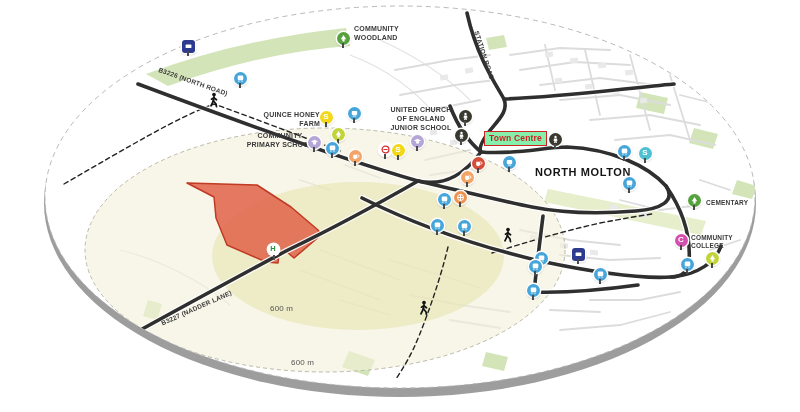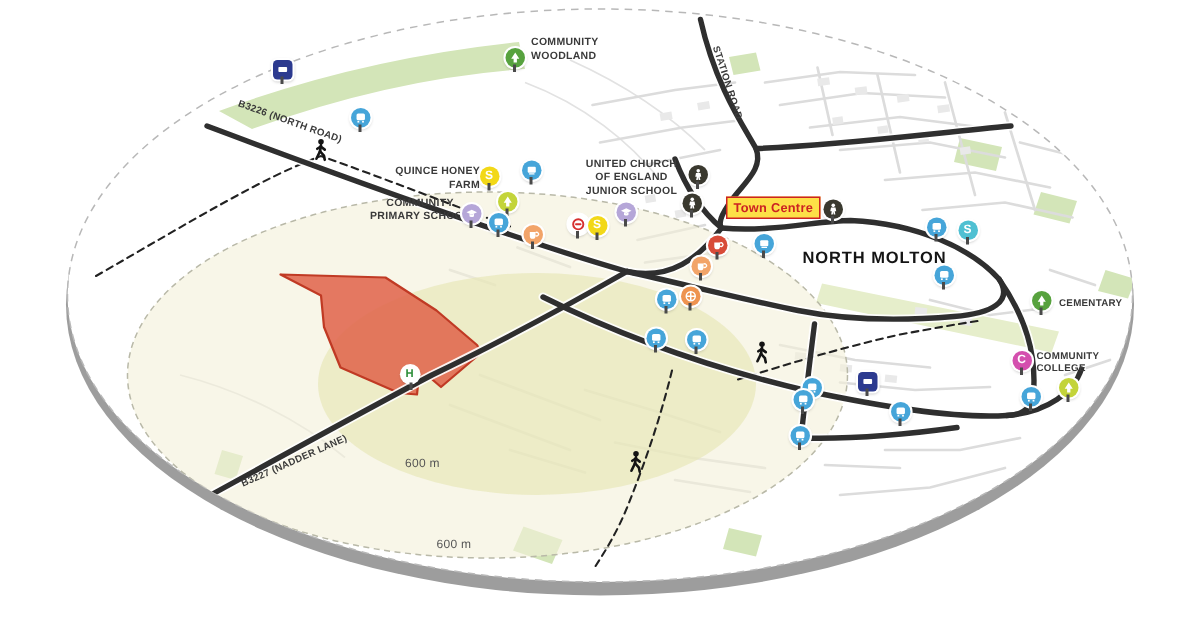--- a/index.html
+++ b/index.html
@@ -8,21 +8,21 @@
   #basemap{position:absolute;left:0;top:0;}
   .map-label{position:absolute;font-weight:bold;font-size:7px;line-height:1.3;color:#3a3a3a;
              letter-spacing:.2px;white-space:pre-line;transform-origin:left top;}
   .lbl-woodland{left:354px;top:24px;}
   .lbl-quince{left:245px;top:110px;width:75px;text-align:right;}
   .lbl-primary{left:236px;top:131px;width:88px;text-align:center;}
   .lbl-united{left:377px;top:105px;width:88px;text-align:center;}
   .lbl-southmolton{left:535px;top:165px;font-size:11px;letter-spacing:.6px;color:#141414;}
   .lbl-cementary{left:706px;top:199px;font-size:6.5px;}
   .lbl-college{left:691px;top:234px;font-size:6.5px;}
-  .lbl-towncentre{left:484px;top:131px;border:1.5px solid #cc2222;background:#fde047;
+  .lbl-towncentre{left:484px;top:131px;border:1.5px solid #cc2222;background:#86efac;
                   padding:1px 4px;font-size:8.5px;color:#cc2222;white-space:nowrap;}
   .lbl-b3226{left:160px;top:66px;font-size:6.5px;transform:rotate(19.5deg);}
   .lbl-b3227{left:160px;top:320px;font-size:6.5px;transform:rotate(-24deg);}
   .lbl-station{left:480px;top:30px;font-size:6.5px;transform:rotate(72deg);}
   .lbl-400{left:270px;top:304px;font-weight:normal;font-size:8px;color:#555;}
   .lbl-800{left:291px;top:358px;font-weight:normal;font-size:8px;color:#555;}
   .pin{position:absolute;width:13px;height:13px;border-radius:50%;
        box-shadow:0 0 0 1.4px #fff,0 1px 2.5px rgba(0,0,0,.45);
        display:flex;align-items:center;justify-content:center;z-index:5;}
   .pin svg{width:9px;height:9px;display:block;}

